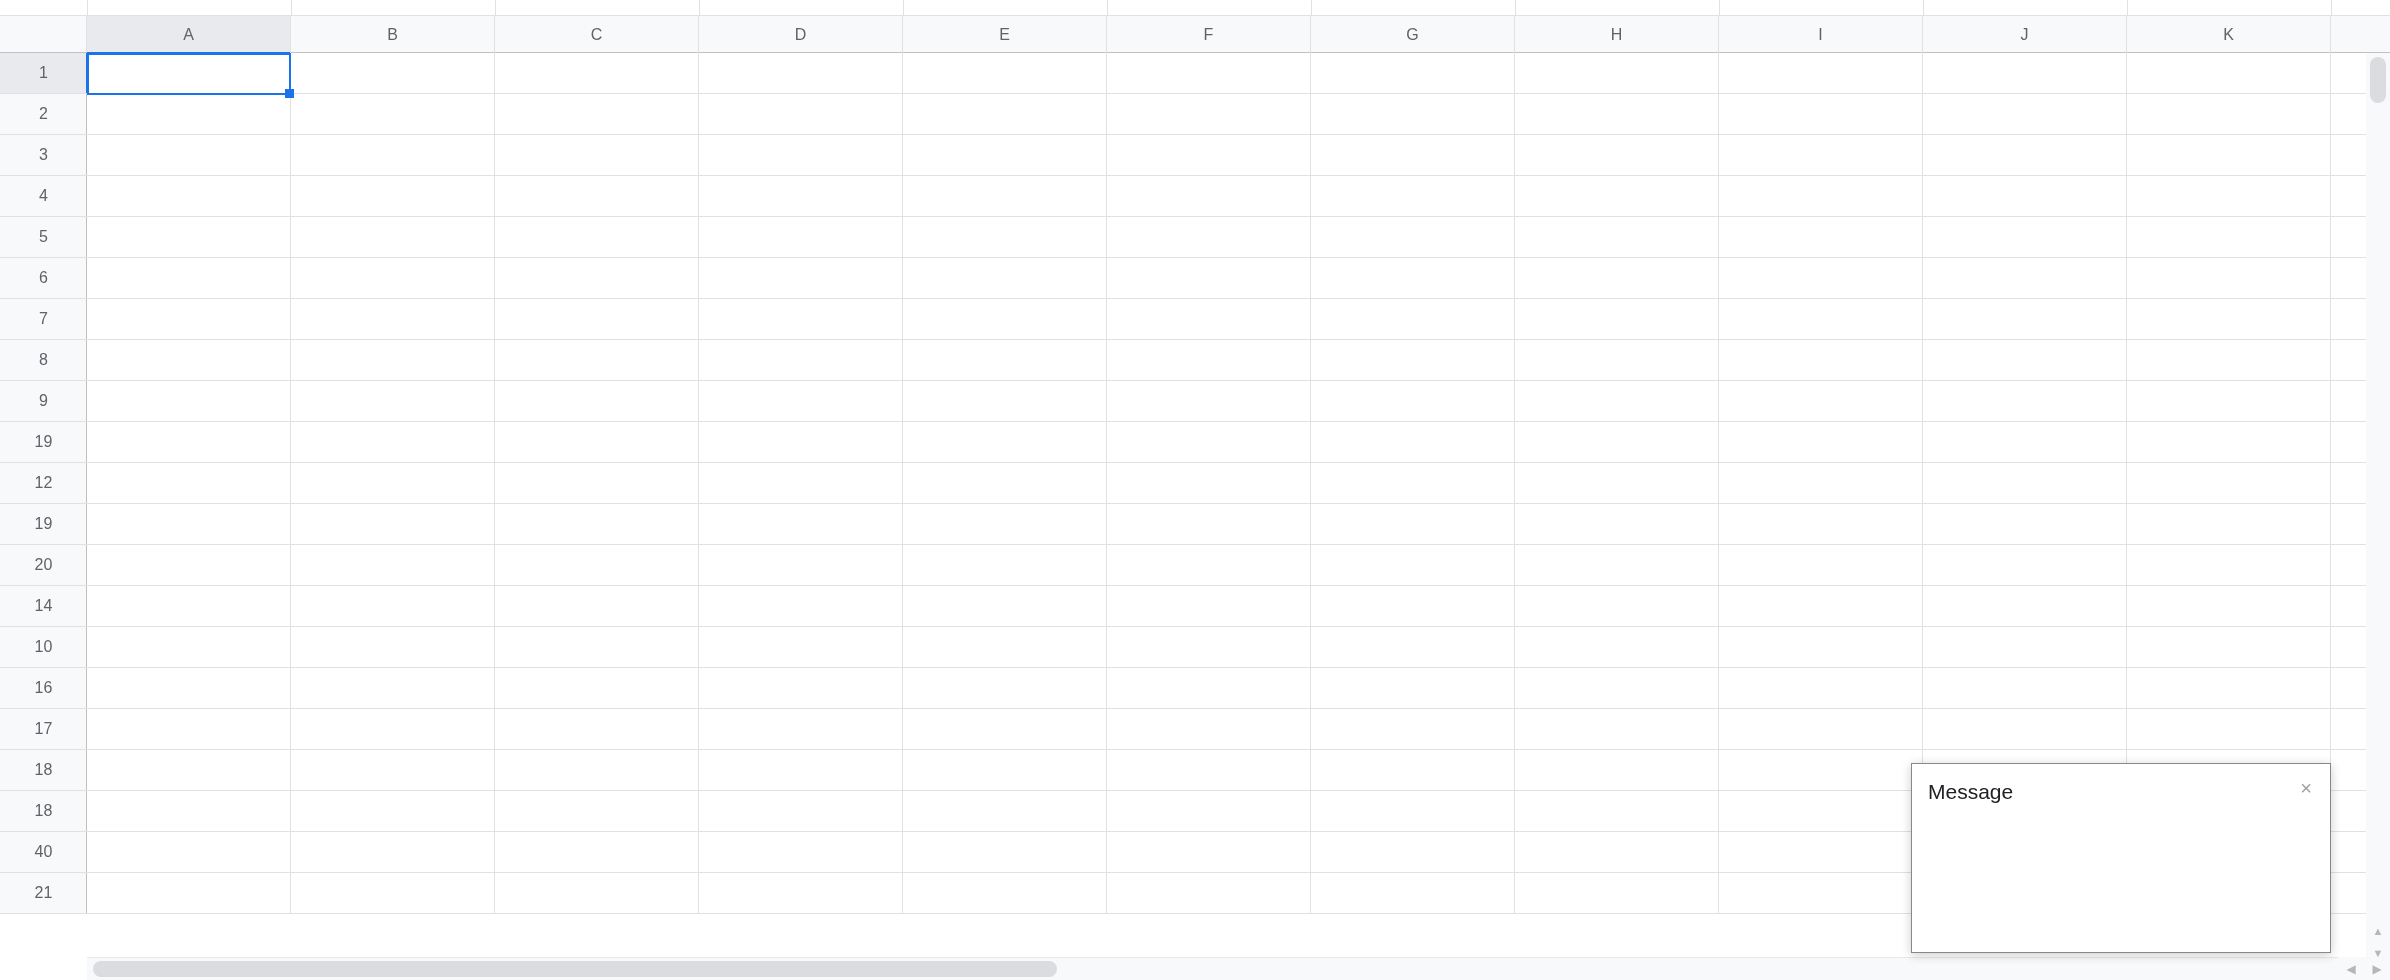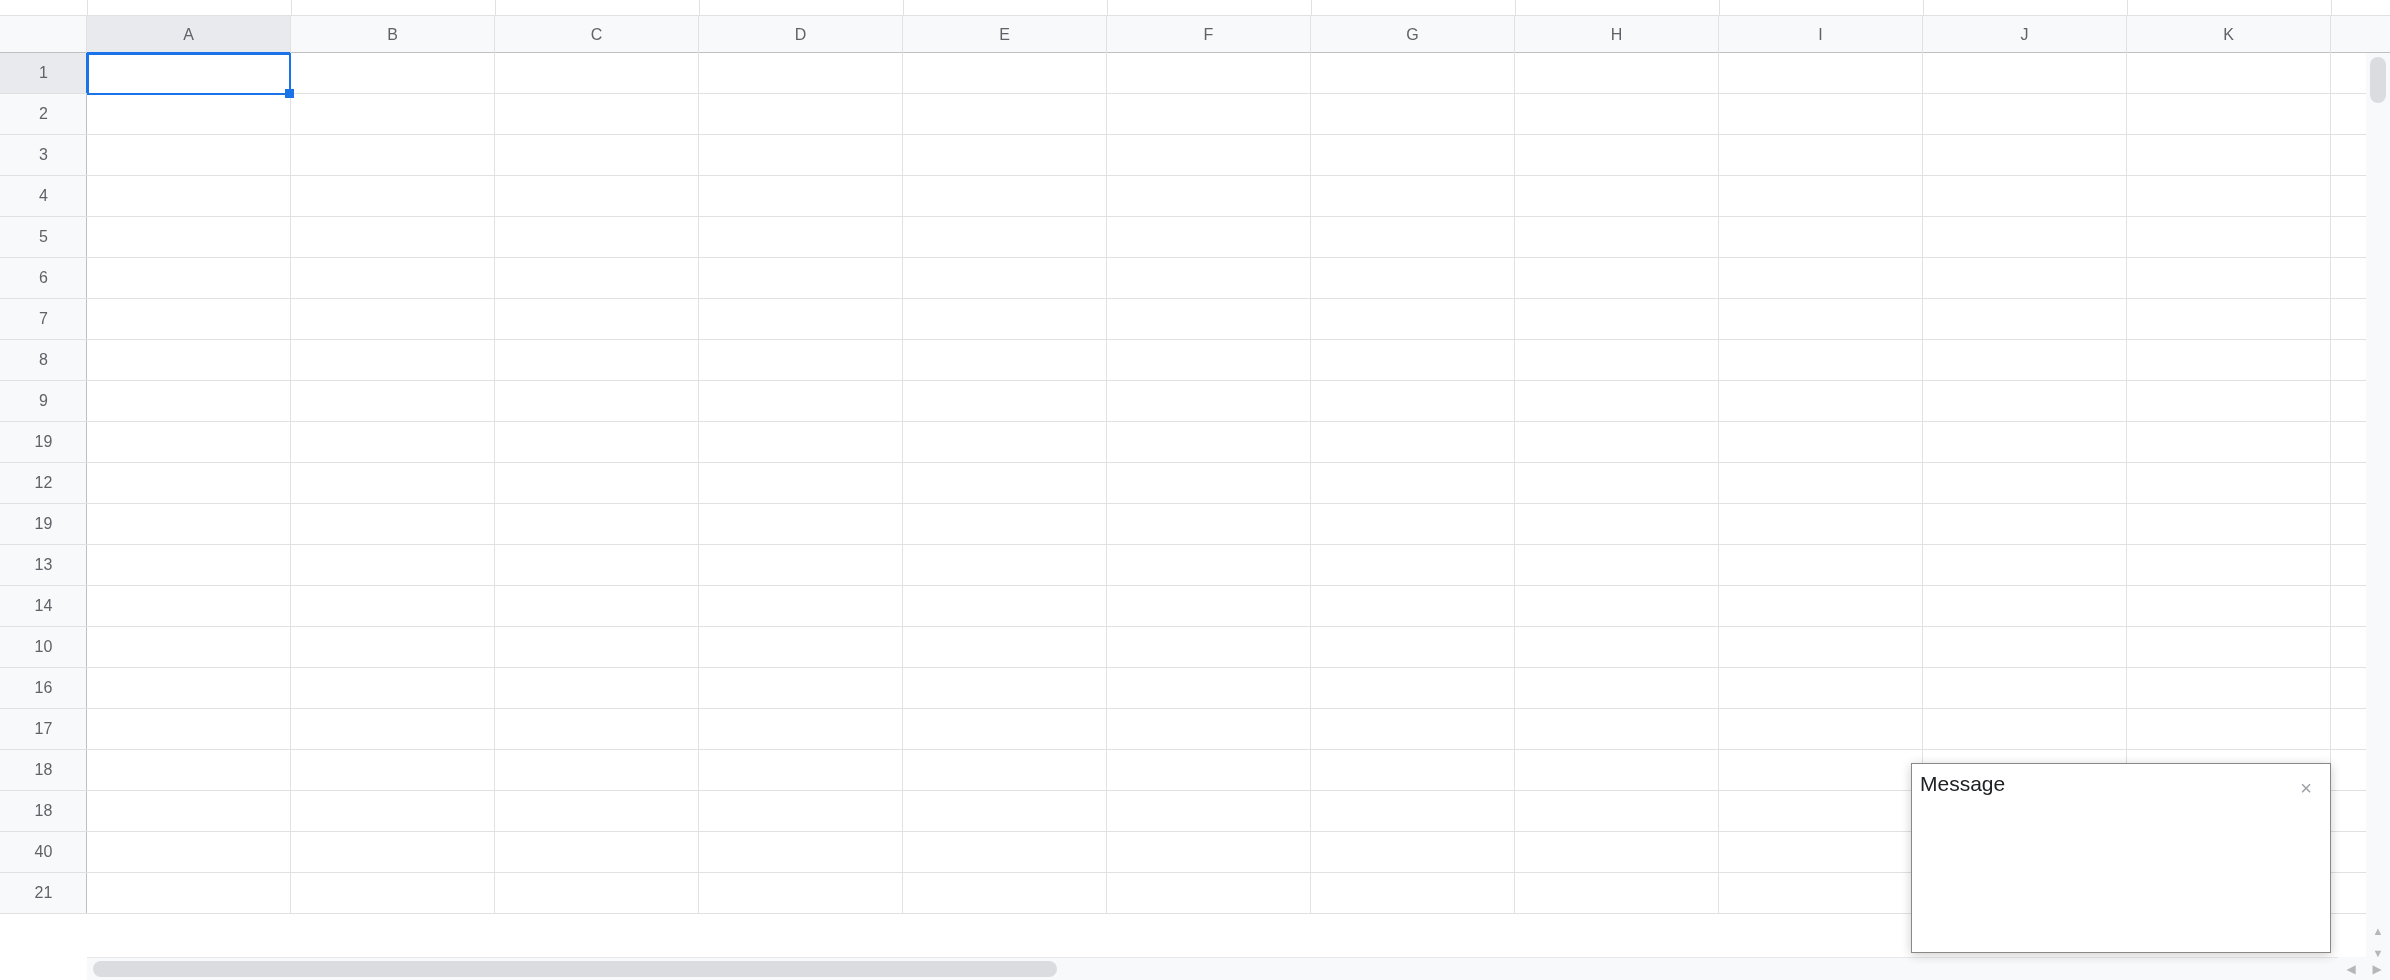--- a/index.html
+++ b/index.html
@@ -151,21 +151,21 @@
     .message-popup {
       position: absolute;
       bottom: 27px;
       right: 59px;
       width: 420px;
       height: 190px;
       background: #fff;
       border: 1px solid #888;
       box-shadow: 0 2px 10px rgba(0,0,0,0.2);
       z-index: 100;
-      padding: 8px;
+      padding: 16px;
     }
     .message-title {
       font-size: 21px;
       color: #202124;
     }
     .popup-close {
       position: absolute;
       top: 14px;
       right: 14px;
       width: 20px;
@@ -289,21 +289,21 @@
     <div class="row-header">3</div>
     <div class="row-header">4</div>
     <div class="row-header">5</div>
     <div class="row-header">6</div>
     <div class="row-header">7</div>
     <div class="row-header">8</div>
     <div class="row-header">9</div>
     <div class="row-header">19</div>
     <div class="row-header">12</div>
     <div class="row-header">19</div>
-    <div class="row-header">13</div>
+    <div class="row-header">20</div>
     <div class="row-header">14</div>
     <div class="row-header">10</div>
     <div class="row-header">16</div>
     <div class="row-header">17</div>
     <div class="row-header">18</div>
     <div class="row-header">18</div>
     <div class="row-header">40</div>
     <div class="row-header">21</div>
   </div>
 

